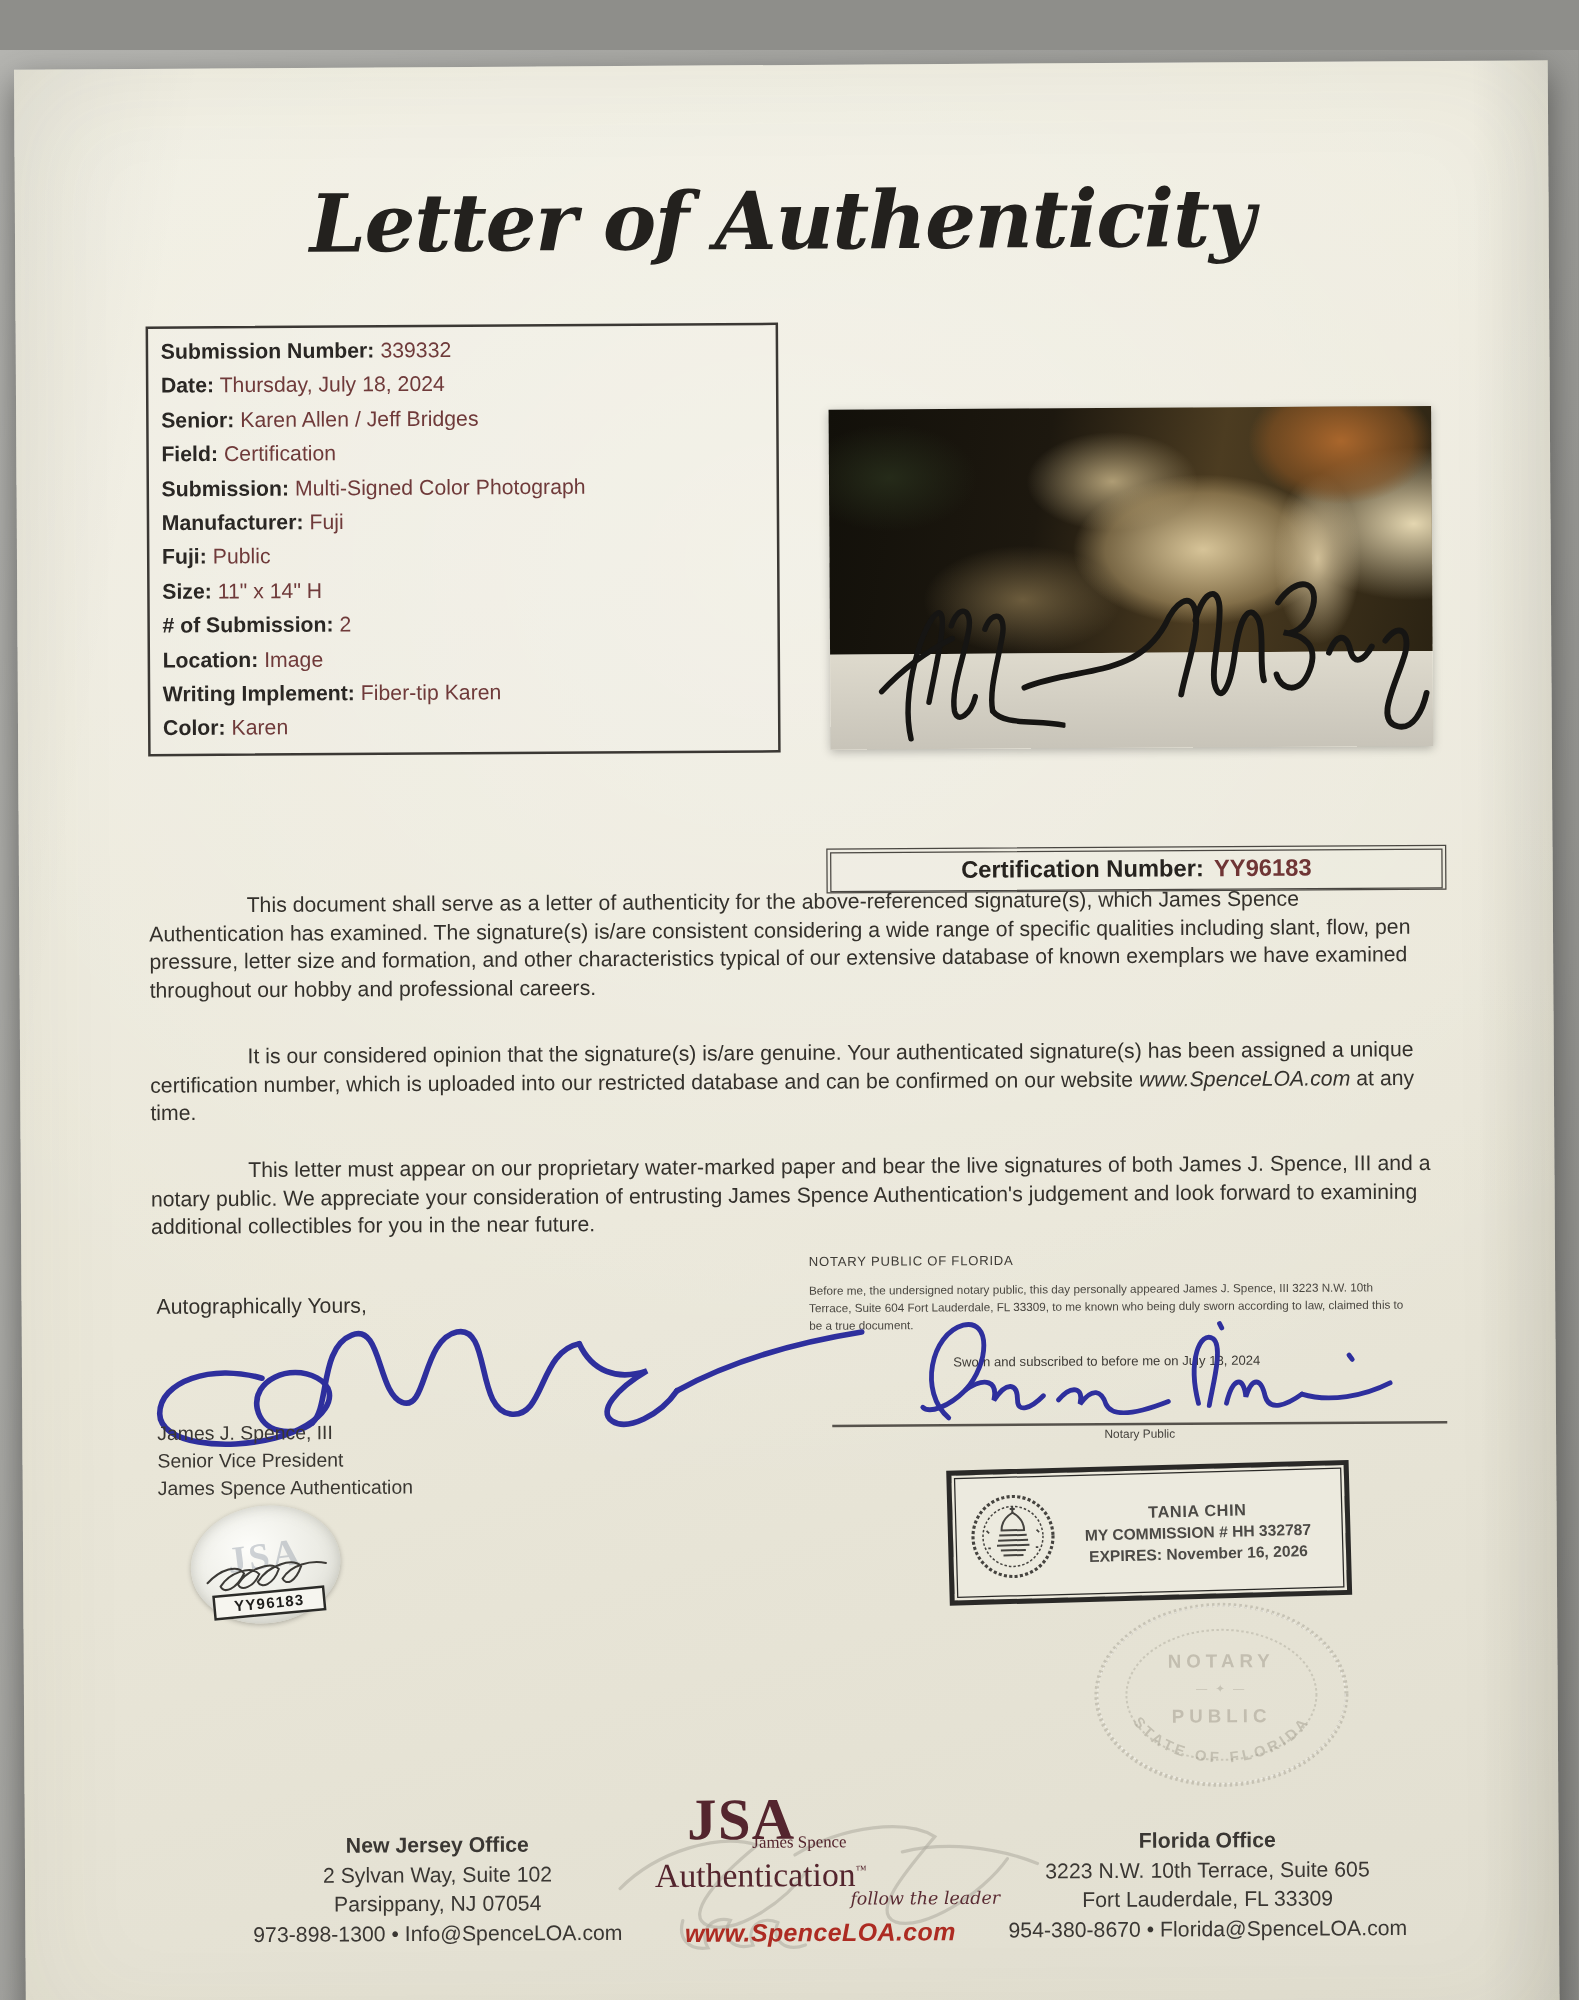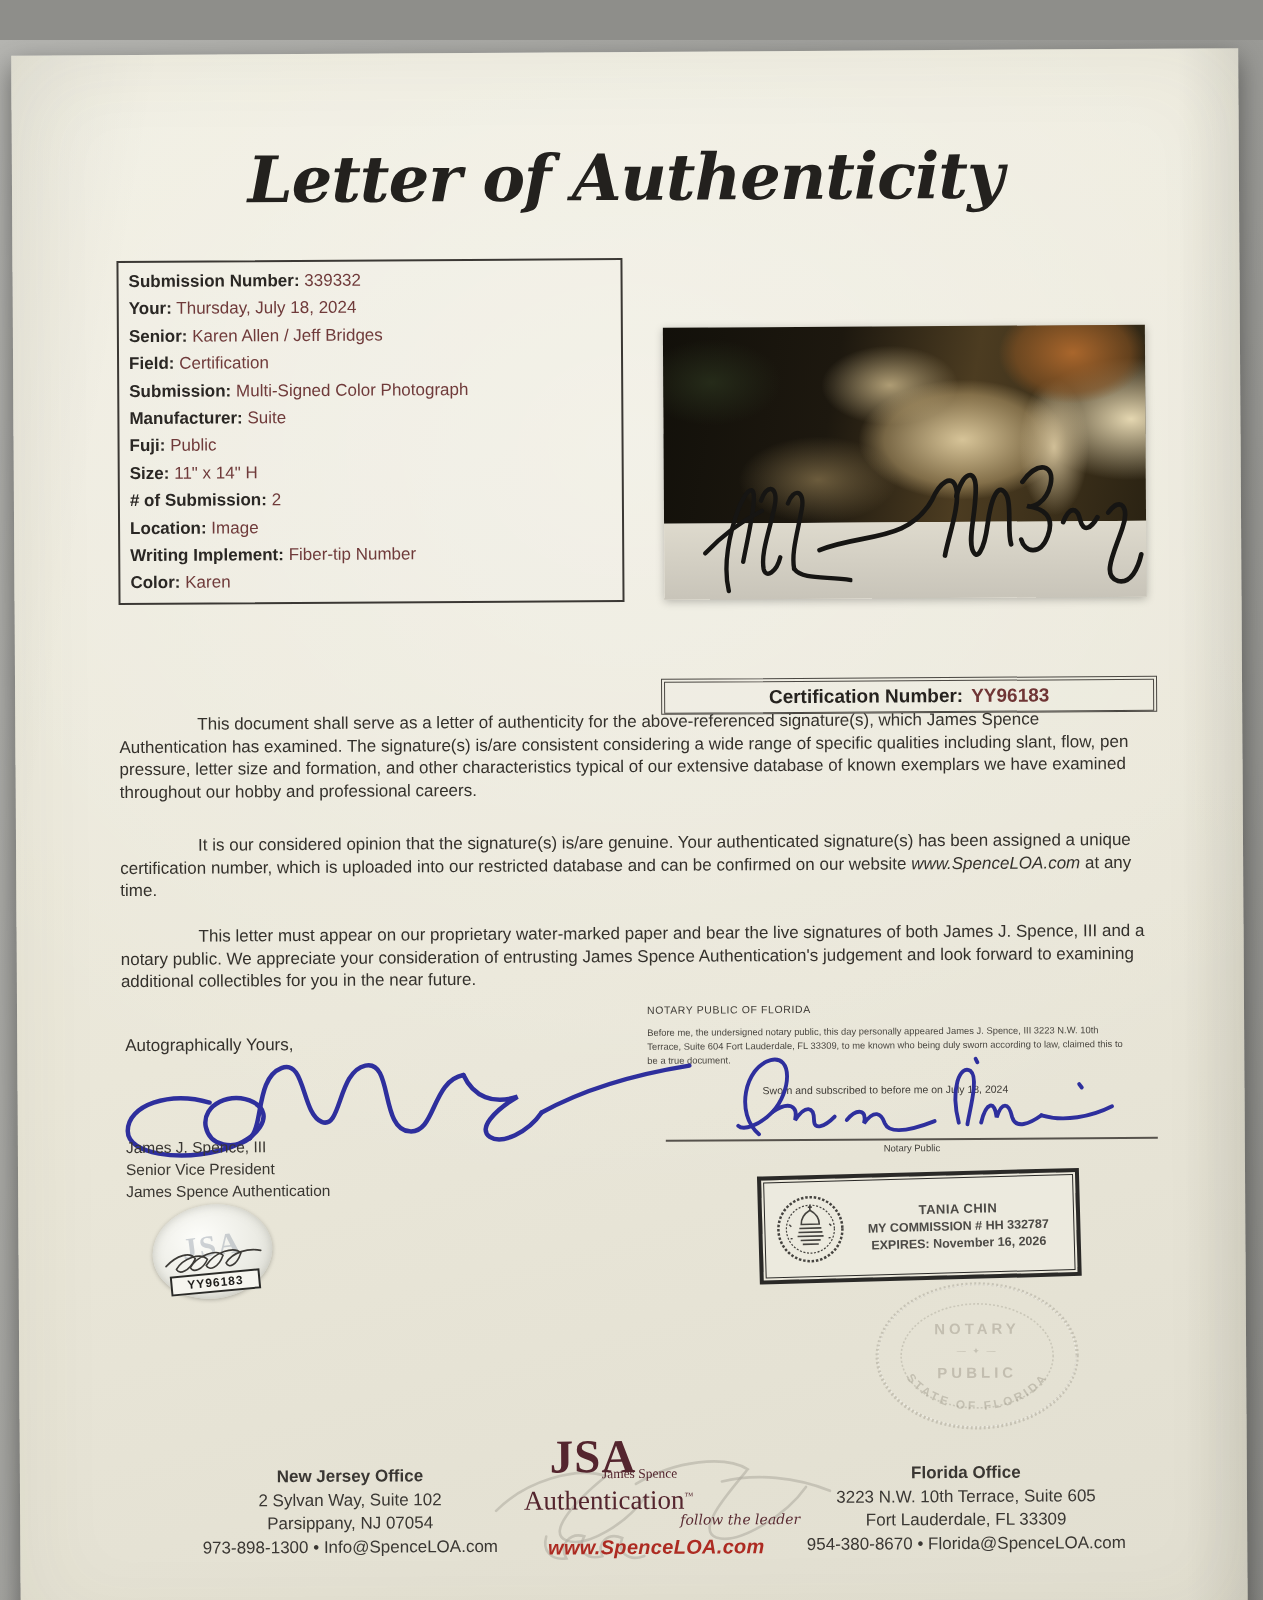--- a/index.html
+++ b/index.html
@@ -111,30 +111,30 @@
 </head>
 <body>
 
 <div class="page">
   <div class="paper">
 
     <h1 class="title">Letter of Authenticity</h1>
 
     <div class="info-table">
       <div class="info-row"><span class="lbl">Submission Number:</span> <span class="val">339332</span></div>
-      <div class="info-row"><span class="lbl">Your:</span> <span class="val">Thursday, July 18, 2024</span></div>
+      <div class="info-row"><span class="lbl">Date:</span> <span class="val">Thursday, July 18, 2024</span></div>
       <div class="info-row"><span class="lbl">Senior:</span> <span class="val">Karen Allen / Jeff Bridges</span></div>
       <div class="info-row"><span class="lbl">Field:</span> <span class="val">Certification</span></div>
       <div class="info-row"><span class="lbl">Submission:</span> <span class="val">Multi-Signed Color Photograph</span></div>
-      <div class="info-row"><span class="lbl">Manufacturer:</span> <span class="val">Suite</span></div>
+      <div class="info-row"><span class="lbl">Manufacturer:</span> <span class="val">Fuji</span></div>
       <div class="info-row"><span class="lbl">Fuji:</span> <span class="val">Public</span></div>
       <div class="info-row"><span class="lbl">Size:</span> <span class="val">11" x 14" H</span></div>
       <div class="info-row"><span class="lbl"># of Submission:</span> <span class="val">2</span></div>
       <div class="info-row"><span class="lbl">Location:</span> <span class="val">Image</span></div>
-      <div class="info-row"><span class="lbl">Writing Implement:</span> <span class="val">Fiber-tip Number</span></div>
+      <div class="info-row"><span class="lbl">Writing Implement:</span> <span class="val">Fiber-tip Karen</span></div>
       <div class="info-row"><span class="lbl">Color:</span> <span class="val">Karen</span></div>
     </div>
 
     <div class="photo">
       <div class="photo-img"></div>
       <div class="photo-band"></div>
       <svg class="sig-ka" viewBox="0 0 220 180">
         <g fill="none" stroke="#161513" stroke-width="6" stroke-linecap="round">
           <path d="M50,172 C38,120 66,40 80,34 C94,28 76,100 70,132"></path>
           <path d="M18,120 C48,88 80,70 96,62"></path>

